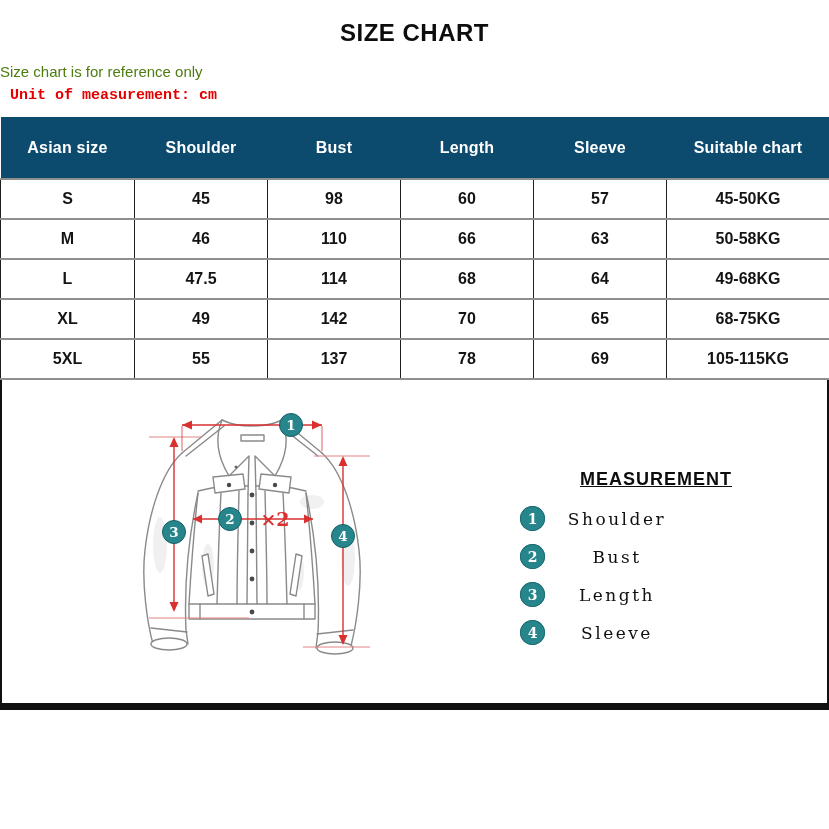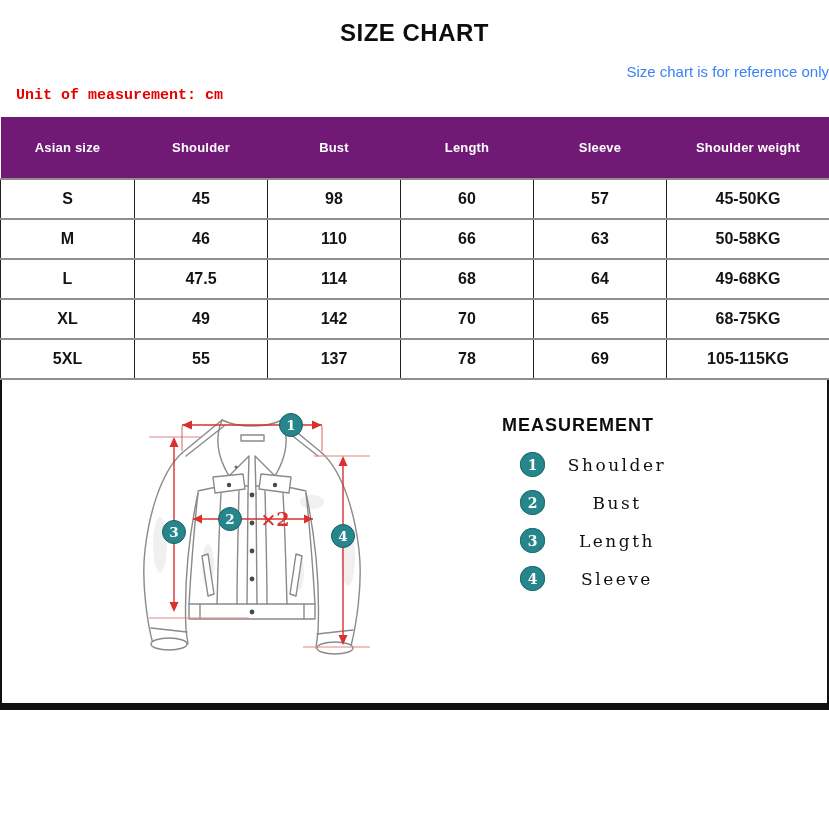--- a/index.html
+++ b/index.html
@@ -5,44 +5,44 @@
   * { margin:0; padding:0; box-sizing:border-box; }
   html,body { background:#fff; }
   .page {
     width:829px; height:829px; margin:0 auto; background:#fff;
     font-family:"Liberation Sans", sans-serif; color:#111; overflow:hidden; position:relative;
   }
   
   .top { height:117px; position:relative; }
   .title { padding-top:19px; text-align:center; font-size:24px; font-weight:bold;
            letter-spacing:0.5px; color:#0d0d0d; }
-  .subtitle { margin-top:16px; text-align:right; font-size:15px; color:#3b82f6; }
-  .unit-note { position:absolute; left:16px; bottom:13px; font-family:"Liberation Mono", monospace;
+  .subtitle { margin-top:16px; text-align:left; font-size:15px; color:#4d7c0f; }
+  .unit-note { position:absolute; left:10px; bottom:13px; font-family:"Liberation Mono", monospace;
                font-weight:bold; font-size:15px; color:#e50000; letter-spacing:0px; }
   
   table.size-table { width:829px; border-collapse:collapse; table-layout:fixed; }
   table.size-table th {
-    background:#701a75; color:#fff; height:62px; font-size:13px; font-weight:bold;
+    background:#0c4a6e; color:#fff; height:62px; font-size:16px; font-weight:bold;
     letter-spacing:0.2px; border:none;
   }
   table.size-table td {
     height:40px; text-align:center; font-size:16px; font-weight:600; color:#141414;
     border-left:1.5px solid #1f1f1f; border-right:1.5px solid #1f1f1f;
     border-top:2.5px solid #8f8f8f; background:#fff;
   }
   table.size-table tr:last-child td { border-bottom:2.5px solid #8f8f8f;margin-left:29px; }
   
   .bottom {
     height:330px; display:flex;
     border-left:2px solid #111; border-right:2px solid #111; border-bottom:7px solid #111;
   }
   .diagram-wrap { width:440px; height:323px; }
   .legend-panel { flex:1; padding-left:40px; }
-  .legend-title { margin-top:35px; width:250px; padding-left:20px; text-align:left;
-                  font-size:18px; font-weight:bold; letter-spacing:1px; color:#0d0d0d; }
+  .legend-title { margin-top:89px; width:250px; padding-left:20px; text-align:right;
+                  font-size:18px; font-weight:bold; letter-spacing:1px; color:#0d0d0d;text-decoration:underline; }
   .legend-rows { margin-top:16px; }
   .legend-row { display:flex; align-items:center; margin-left:38px; margin-bottom:13px; }
   .lnum {
     width:25px; height:25px; border-radius:50%; background:#27858C; color:#fff;
     display:flex; align-items:center; justify-content:center;
     font-family:"DejaVu Serif", serif; font-weight:bold; font-size:14px;
     box-shadow:inset 0 0 0 1px #1d6d73;
   }
   .llabel { width:124px; margin-left:10px; text-align:center;
             font-family:"DejaVu Serif", serif; font-size:17px; letter-spacing:2.5px; color:#101010; }
@@ -70,21 +70,21 @@
         <col style="width:133px">
         <col style="width:163px">
     </colgroup>
     <thead>
       <tr>
         <th>Asian size</th>
         <th>Shoulder</th>
         <th>Bust</th>
         <th>Length</th>
         <th>Sleeve</th>
-        <th>Shoulder weight</th>
+        <th>Suitable chart</th>
       </tr>
     </thead>
     <tbody>
       <tr>
         <td>S</td>
         <td>45</td>
         <td>98</td>
         <td>60</td>
         <td>57</td>
         <td>45-50KG</td>

